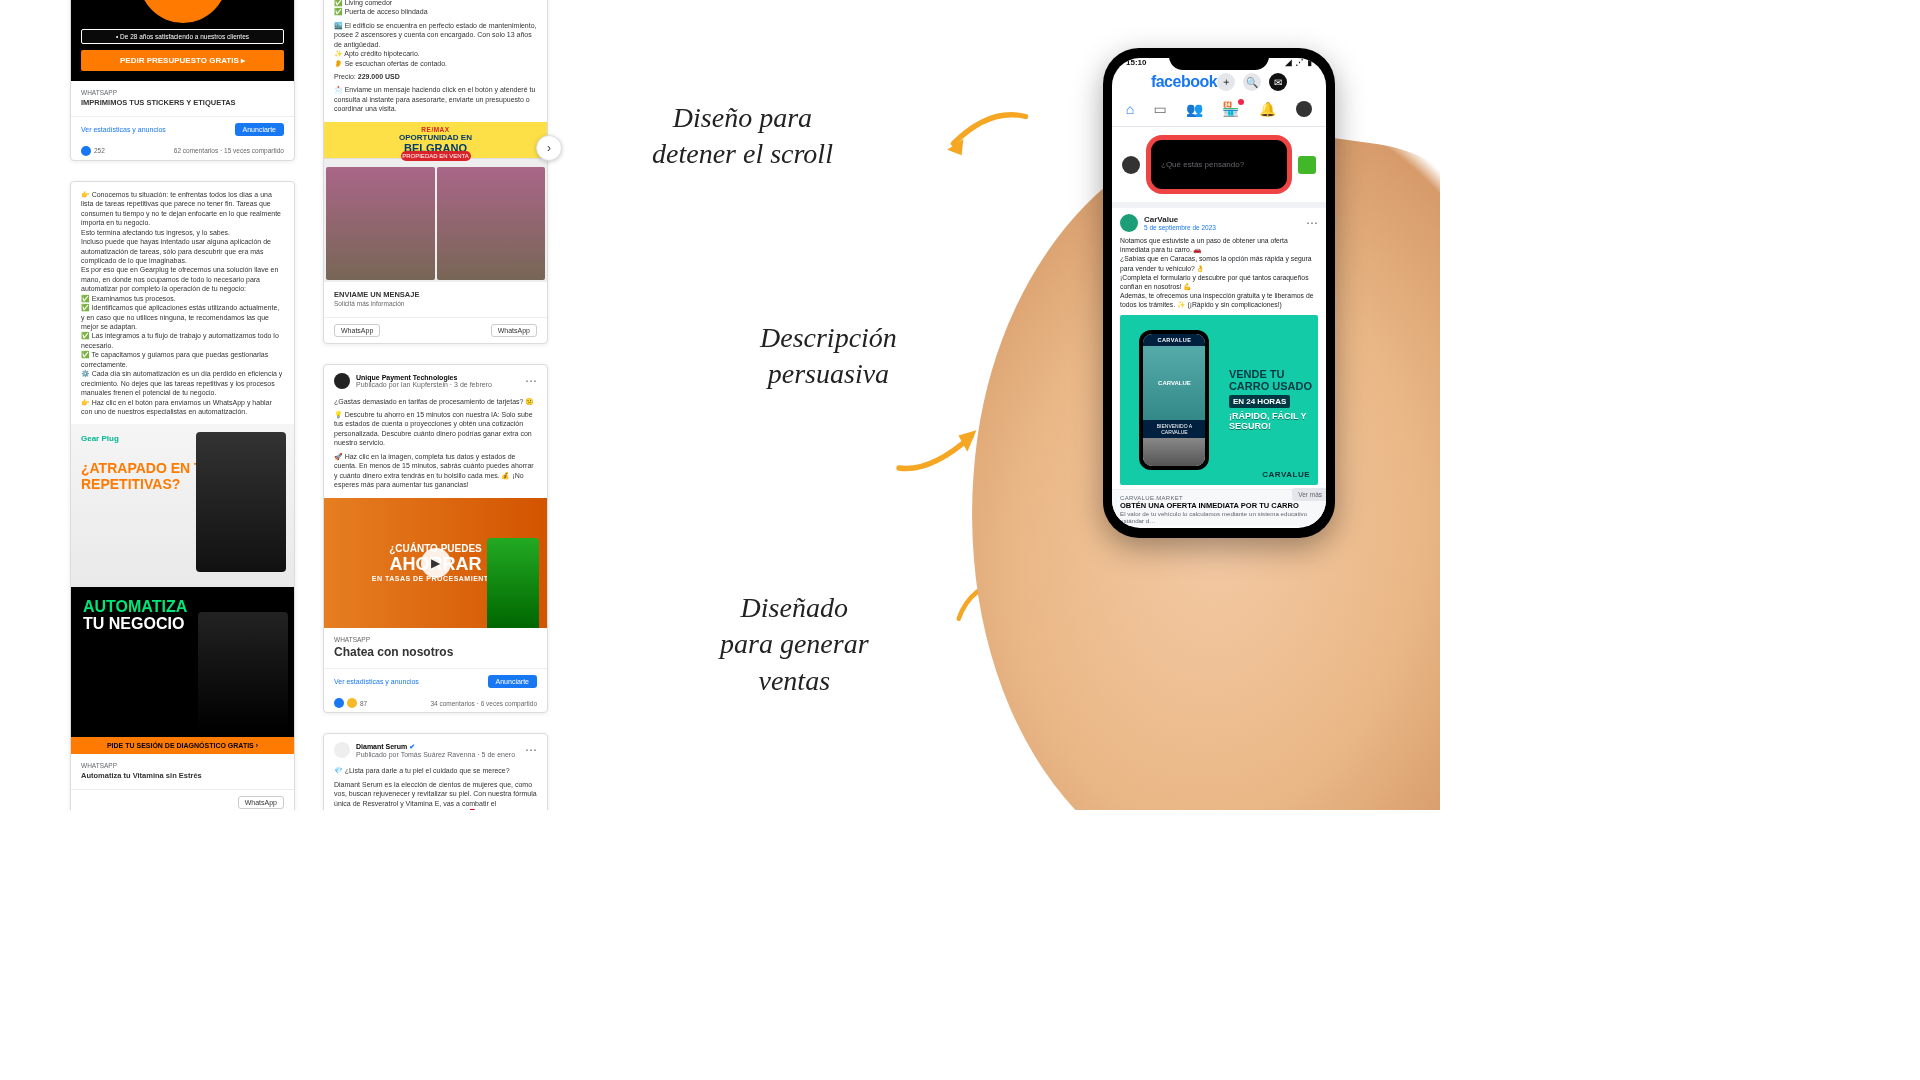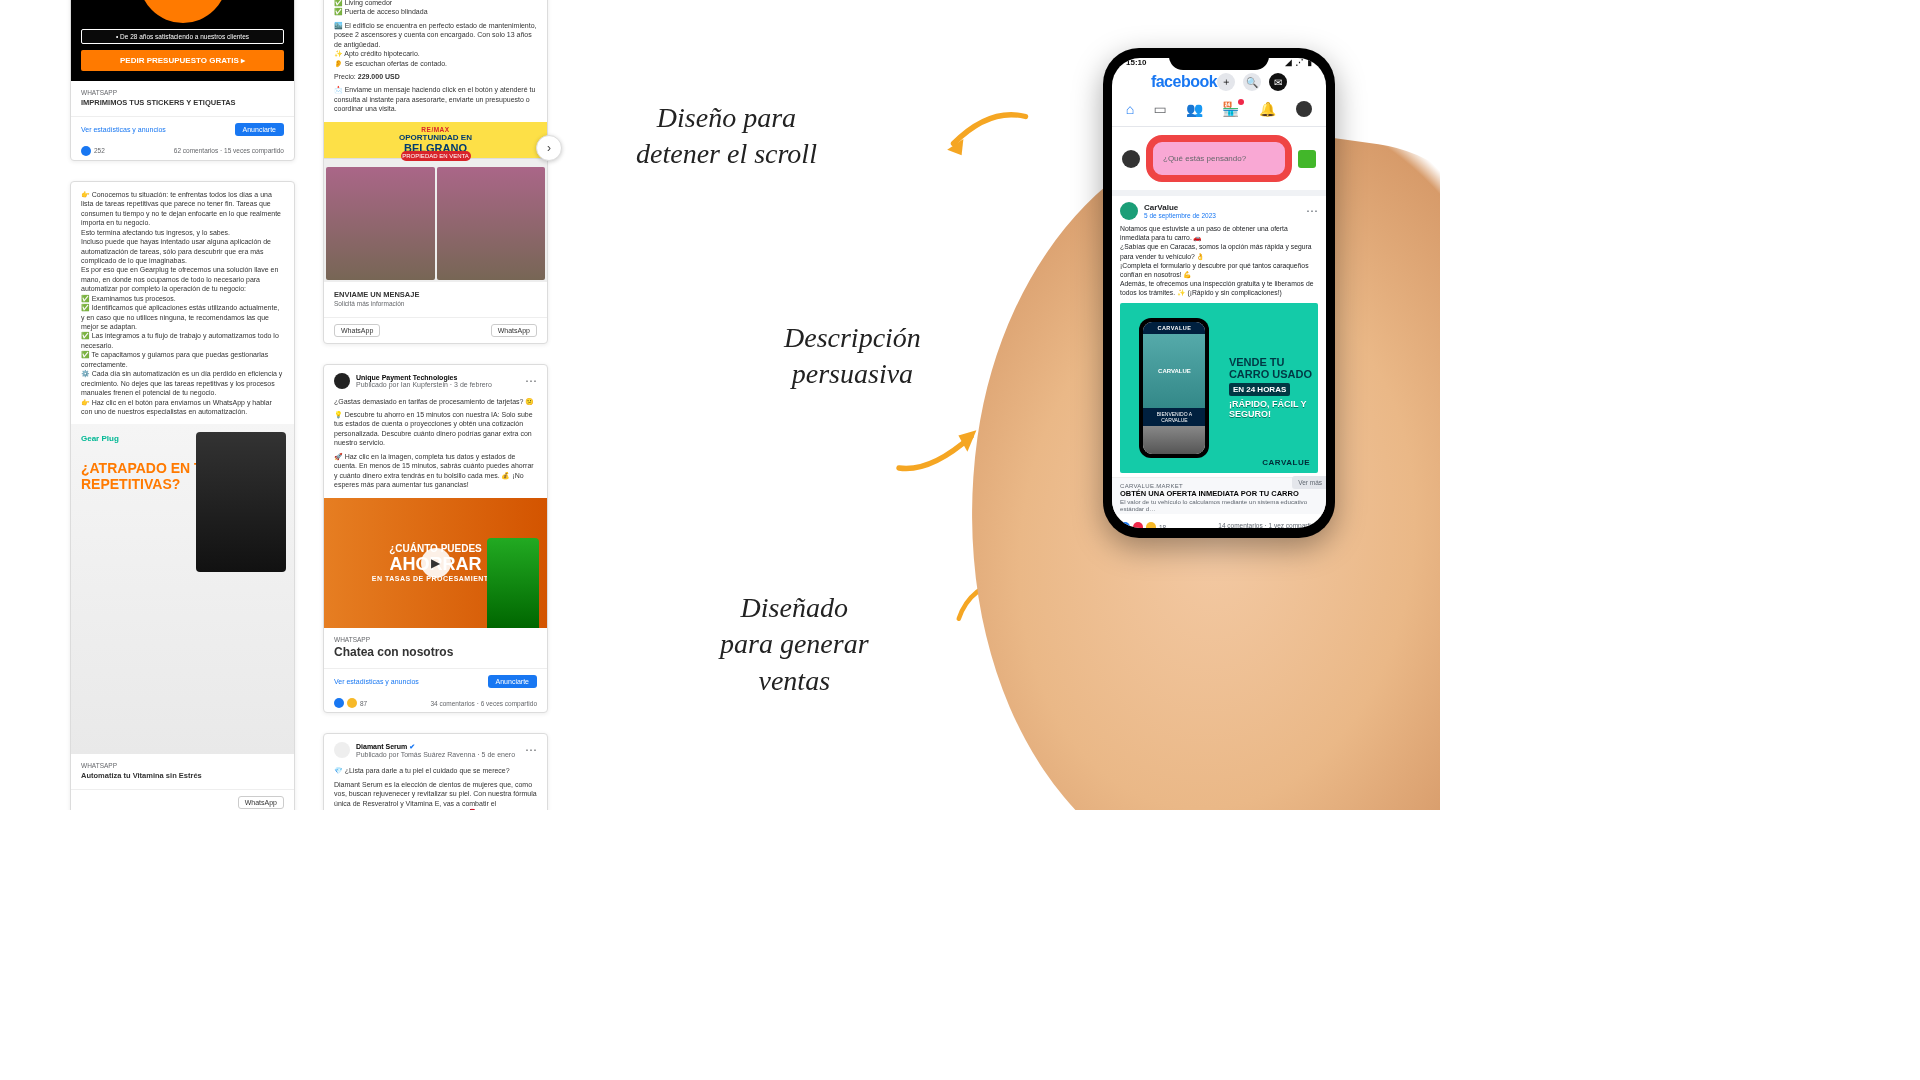--- a/index.html
+++ b/index.html
@@ -264,22 +264,22 @@
     border-bottom:1px solid #e4e6eb;
   }
   .tab-ico { font-size:14px; color:#65676b; position:relative; }
   .tab-ico.active { color:#1877f2; }
   .red-dot { position:absolute; top:-2px; right:-4px; width:6px;height:6px;border-radius:50%;background:#f02849; }
   .composer {
     display:flex; align-items:center; gap:6px; padding:8px 10px;
   }
   .comp-av { width:18px;height:18px;border-radius:50%;background:#333; }
   .comp-input {
-    flex:1; border:7px solid #ef4444; border-radius:16px;
-    padding:12px 10px; font-size:8px; color:#65676b; background:#f9a8d4;
+    flex:1; border:5px solid #ef4444; border-radius:16px;
+    padding:20px 10px; font-size:8px; color:#65676b; background:#000000;
   }
   .comp-photo { width:18px;height:18px;background:#42b72a;border-radius:3px; }
   .post {
     border-top:6px solid #f0f2f5;
     padding:6px 8px 8px;
     display:flex; flex-direction:column; gap:4px;
   }
   .post-head { display:flex; align-items:center; gap:6px; }
   .post-av { width:18px;height:18px;border-radius:50%;background:#1b9e77; }
   .post-name { font-weight:700; font-size:8px; }
@@ -377,20 +377,26 @@
 ✅ Identificamos qué aplicaciones estás utilizando actualmente, y en caso que no utilices ninguna, te recomendamos las que mejor se adaptan.
 ✅ Las integramos a tu flujo de trabajo y automatizamos todo lo necesario.
 ✅ Te capacitamos y guiamos para que puedas gestionarlas correctamente.
 ⚙️ Cada día sin automatización es un día perdido en eficiencia y crecimiento. No dejes que las tareas repetitivas y los procesos manuales frenen el potencial de tu negocio.
 👉 Haz clic en el botón para enviarnos un WhatsApp y hablar con uno de nuestros especialistas en automatización.</div>
       <div class="gearplug-media">
         <div class="gp-top">
           <div class="gp-logo">Gear Plug</div>
           <div class="gp-h1">¿ATRAPADO EN TAREAS REPETITIVAS?</div>
           <div class="gp-man"></div>
+        </div>
+        <div class="gp-bot">
+          <div class="gp-h2">AUTOMATIZA</div>
+          <div class="gp-h2 gp-h2b">TU NEGOCIO</div>
+          <div class="gp-man2"></div>
+          <div class="gp-cta-band">PIDE TU SESIÓN DE DIAGNÓSTICO GRATIS  ›</div>
         </div>
       </div>
       <div class="body-text">
         <div class="small-gray">WHATSAPP</div>
         <div style="font-weight:700;font-size:7.5px;">Automatiza tu Vitamina sin Estrés</div>
       </div>
       <div class="footer">
         <span></span>
         <span class="whatsapp-pill">WhatsApp</span>
       </div>
@@ -534,30 +540,30 @@
           </div>
         </div>
       </div>
     </div>
 
   </div>
 </div>
 
 <div class="nav-chevron">›</div>
 
-<div class="annot" style="left:636px; top:100px; white-space:pre-line;">Diseño para
+<div class="annot" style="left:652px; top:100px; white-space:pre-line;">Diseño para
 detener el scroll</div>
 <div class="arrow" style="left:940px; top:100px;">
   <svg viewBox="0 0 100 60">
       <path d="M95 15 Q55 5 15 45"></path>
       <polygon class="head" points="8,52 26,40 24,58"></polygon>
     </svg>
 </div>
 
-<div class="annot" style="left:784px; top:320px; white-space:pre-line;">Descripción
+<div class="annot" style="left:760px; top:320px; white-space:pre-line;">Descripción
 persuasiva</div>
 <div class="arrow" style="left:890px; top:420px;">
   <svg viewBox="0 0 100 60">
       <path d="M10 50 Q45 55 90 15"></path>
       <polygon class="head" points="96,8 76,14 86,32"></polygon>
     </svg>
 </div>
 
 <div class="annot" style="left:720px; top:590px; white-space:pre-line;">Diseñado
 para generar

